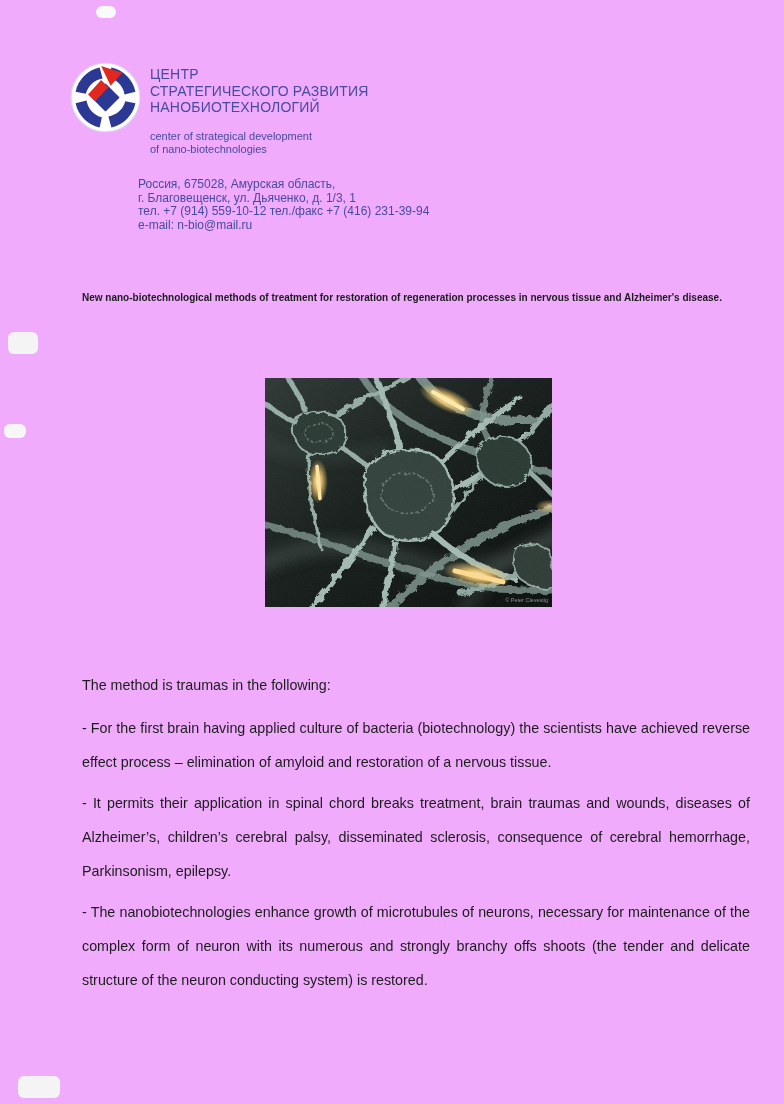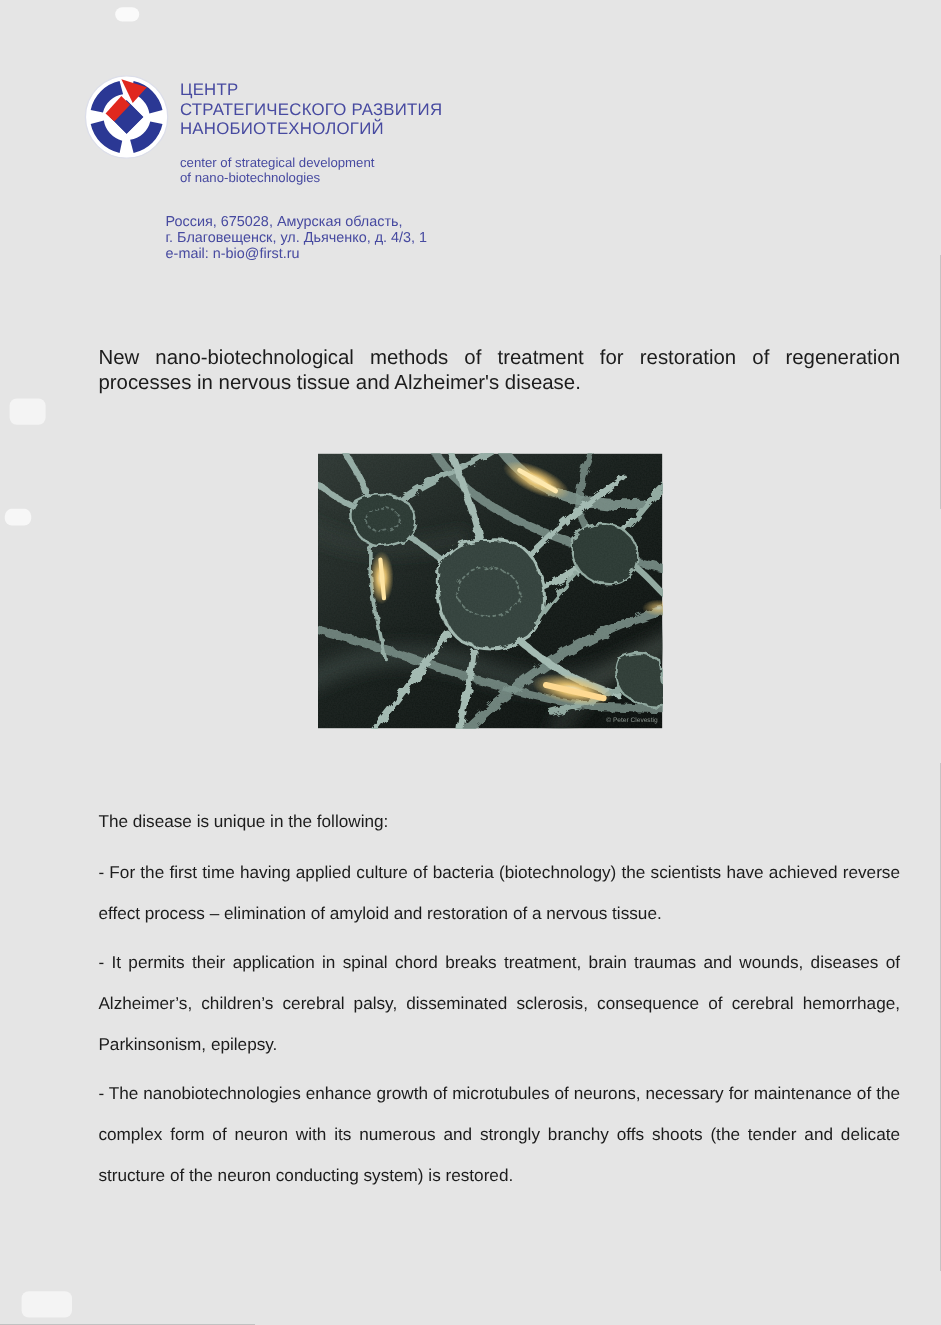--- a/index.html
+++ b/index.html
@@ -1,19 +1,19 @@
 <!DOCTYPE html>
 <html style="--brand-blue: #474aa0; --logo-blue: #2b3894; --logo-red: #e0281e; --body-text: #1c1c1c;"><head>
 <meta charset="utf-8">
 <style>
   html,body{margin:0;padding:0;background:#888;}
   .page{
     position:relative;
     width:784px;height:1104px;
-    background:#e5e5e5;
+    background:#f0abfc;
     overflow:hidden;
     font-family:"Liberation Sans", sans-serif;
     margin:0 auto;
   }
   
   .logo{position:absolute;left:69px;top:61px;width:73px;height:73px;}
   .logo-blue{fill:var(--logo-blue,#2b3894);}
   .logo-red{fill:var(--logo-red,#e0281e);}
   .org-ru{
     position:absolute;left:150px;top:66px;
@@ -27,21 +27,21 @@
   }
   .address{
     position:absolute;left:138px;top:178px;
     color:var(--brand-blue,#474aa0);
     font-size:12px;line-height:13.5px;
   }
   
   .doc-title{
     position:absolute;left:82px;top:287px;width:668px;
     color:var(--body-text,#1c1c1c);
-    font-size:17px;font-weight:normal;line-height:21px;
+    font-size:10px;font-weight:bold;line-height:21px;
     text-align:justify;
   }
   .doc-body{
     position:absolute;left:82px;top:668px;width:668px;
     color:var(--body-text,#1c1c1c);
     font-size:14.3px;line-height:34px;
     text-align:justify;
   }
   .doc-body p{margin:0 0 7px 0;}
   .doc-body p.intro{text-align:left;margin-bottom:9px;}
@@ -91,22 +91,23 @@
     <div>НАНОБИОТЕХНОЛОГИЙ</div>
   </div>
 
   <div class="org-en">
     <div>center of strategical development</div>
     <div>of nano-biotechnologies</div>
   </div>
 
   <div class="address">
     <div>Россия, 675028, Амурская область,</div>
-    <div>г. Благовещенск, ул. Дьяченко, д. 4/3, 1</div>
-    <div>e-mail: n-bio@first.ru</div>
+    <div>г. Благовещенск, ул. Дьяченко, д. 1/3, 1</div>
+    <div>тел. +7 (914) 559-10-12 тел./факс +7 (416) 231-39-94</div>
+    <div>e-mail: n-bio@mail.ru</div>
   </div>
 
   <div class="doc-title">New nano-biotechnological methods of treatment for restoration of regeneration processes in nervous tissue and Alzheimer's disease.</div>
 
   <div class="figure">
     <svg viewBox="0 0 287 228" preserveAspectRatio="none">
       <defs>
         <linearGradient id="bgg" x1="0" y1="0" x2="1" y2="1">
           <stop offset="0" stop-color="#2e3733"></stop>
           <stop offset="0.45" stop-color="#161d1a"></stop>
@@ -198,19 +199,19 @@
         <ellipse cx="284" cy="128" rx="14" ry="7" fill="url(#glow)" opacity="0.6"></ellipse>
       </g>
 
       <rect width="287" height="228" filter="url(#grain)" opacity="0.35"></rect>
 
       <text x="283" y="223" text-anchor="end" font-size="5.5" fill="#97a19b" opacity="0.9">© Peter Clevestig</text>
     </svg>
   </div>
 
   <div class="doc-body">
-    <p class="intro">The disease is unique in the following:</p>
-    <p>- For the first time having applied culture of bacteria (biotechnology) the scientists have achieved reverse effect process – elimination of amyloid and restoration of a nervous tissue.</p>
+    <p class="intro">The method is traumas in the following:</p>
+    <p>- For the first brain having applied culture of bacteria (biotechnology) the scientists have achieved reverse effect process – elimination of amyloid and restoration of a nervous tissue.</p>
     <p>- It permits their application in spinal chord breaks treatment, brain traumas and wounds, diseases of Alzheimer’s, children’s cerebral palsy, disseminated sclerosis, consequence of cerebral hemorrhage, Parkinsonism, epilepsy.</p>
     <p>- The nanobiotechnologies enhance growth of microtubules of neurons, necessary for maintenance of the complex form of neuron with its numerous and strongly branchy offs shoots (the tender and delicate structure of the neuron conducting system) is restored.</p>
   </div>
 
 </div>
 
 </body></html>

